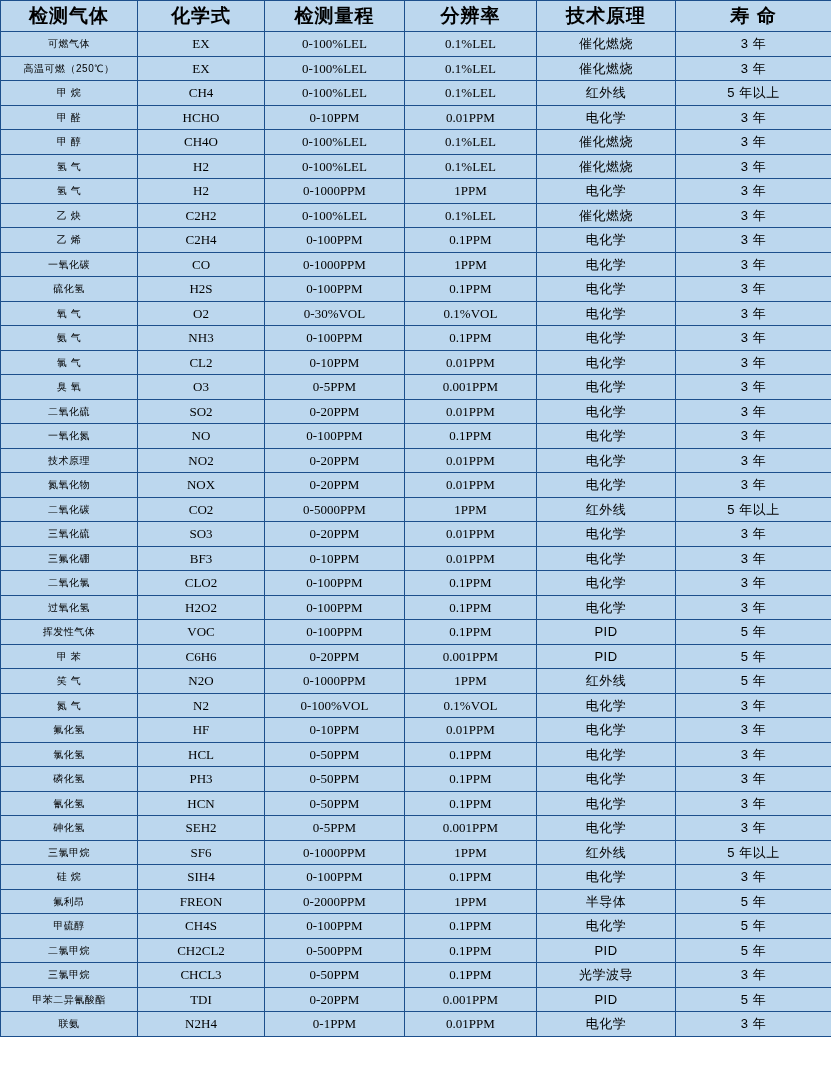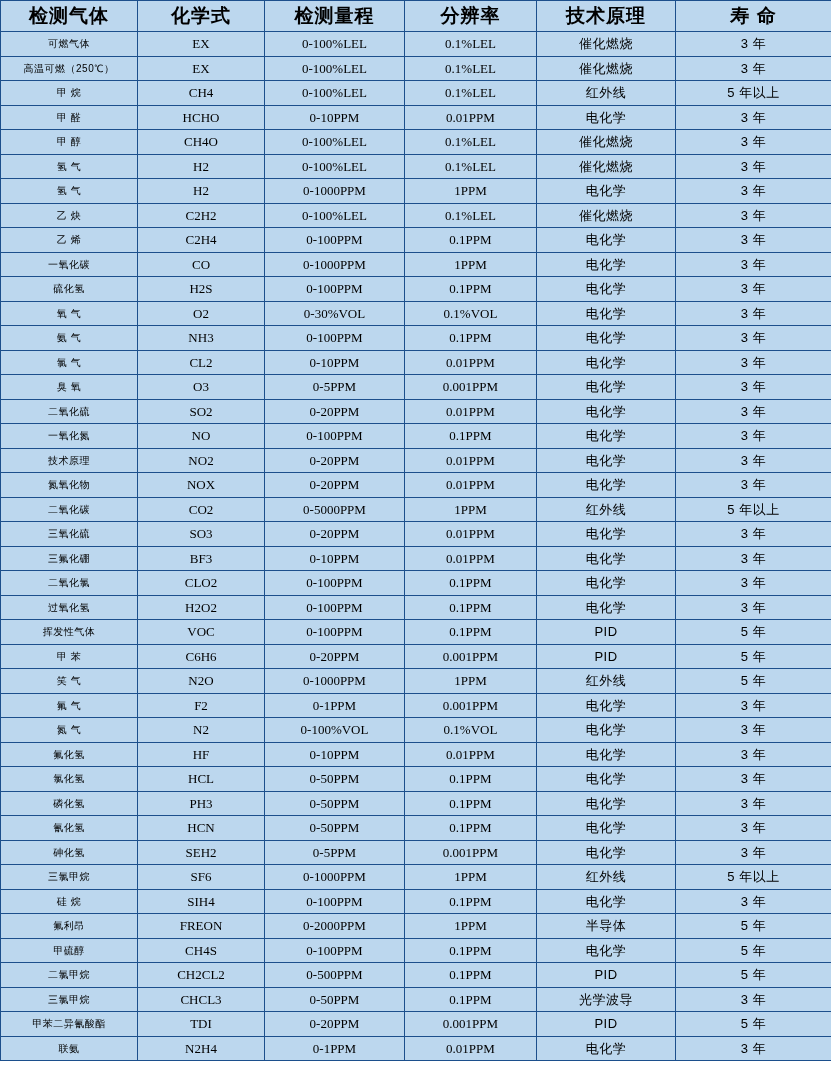--- a/index.html
+++ b/index.html
@@ -296,28 +296,20 @@
       </tr>
       <tr>
         <td class="name">笑 气</td>
         <td class="formula">N2O</td>
         <td class="range">0-1000PPM</td>
         <td class="resolution">1PPM</td>
         <td class="principle">红外线</td>
         <td class="life">5 年</td>
       </tr>
       <tr>
-        <td class="name">氟 气</td>
-        <td class="formula">F2</td>
-        <td class="range">0-1PPM</td>
-        <td class="resolution">0.001PPM</td>
-        <td class="principle">电化学</td>
-        <td class="life">3 年</td>
-      </tr>
-      <tr>
         <td class="name">氮 气</td>
         <td class="formula">N2</td>
         <td class="range">0-100%VOL</td>
         <td class="resolution">0.1%VOL</td>
         <td class="principle">电化学</td>
         <td class="life">3 年</td>
       </tr>
       <tr>
         <td class="name">氟化氢</td>
         <td class="formula">HF</td>

